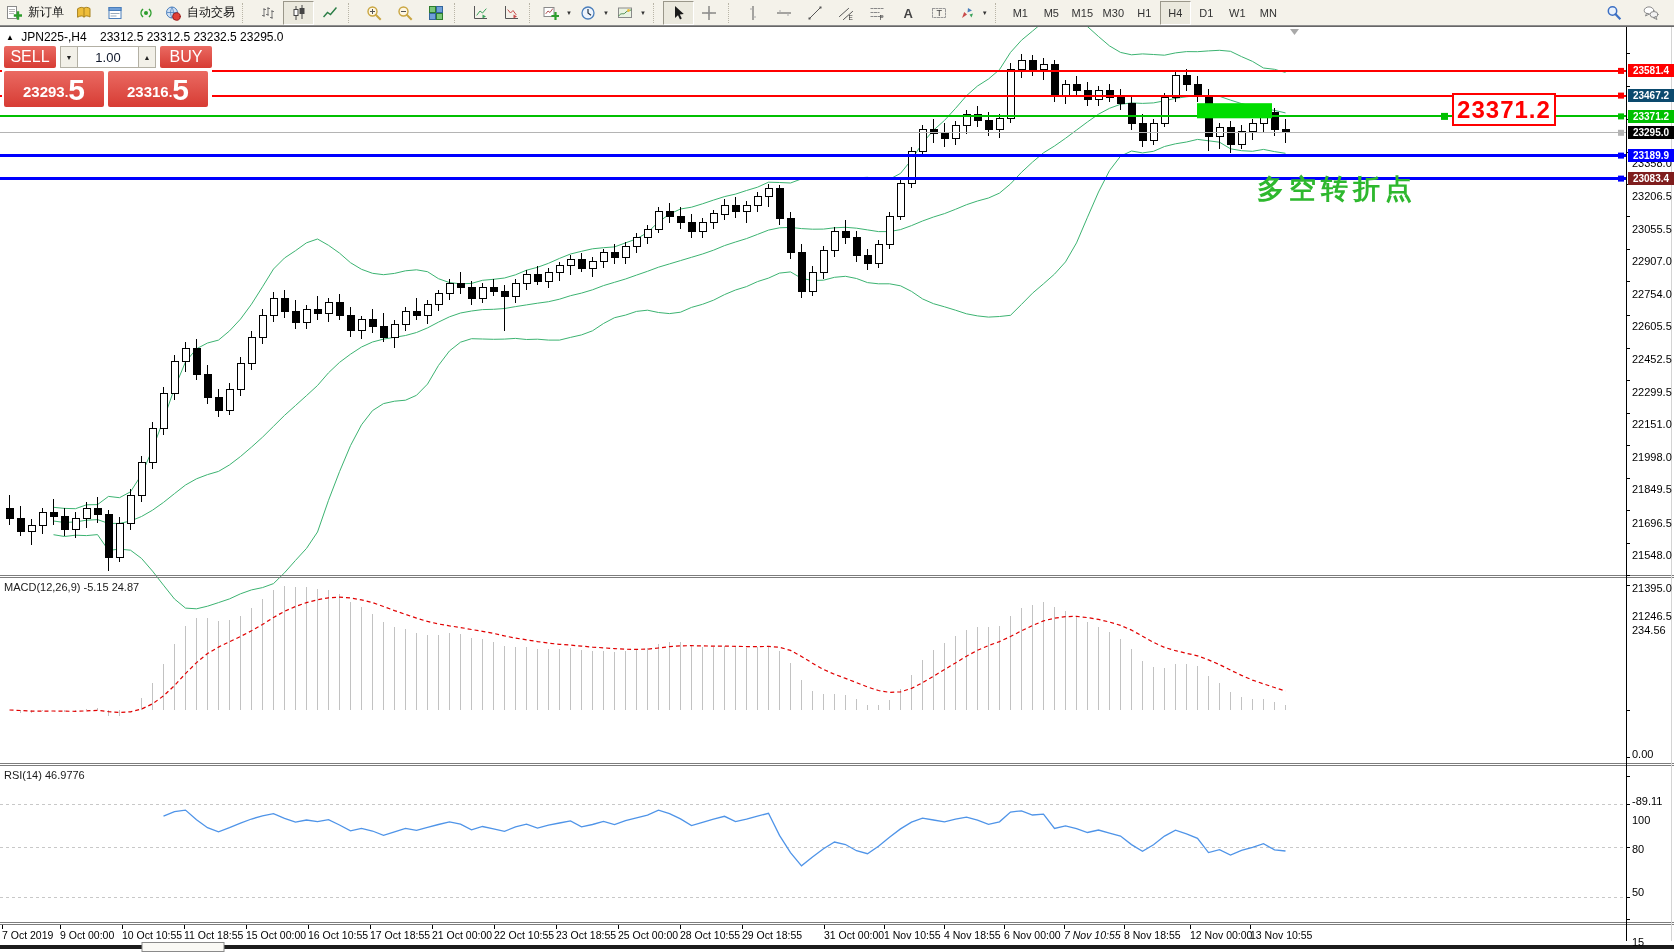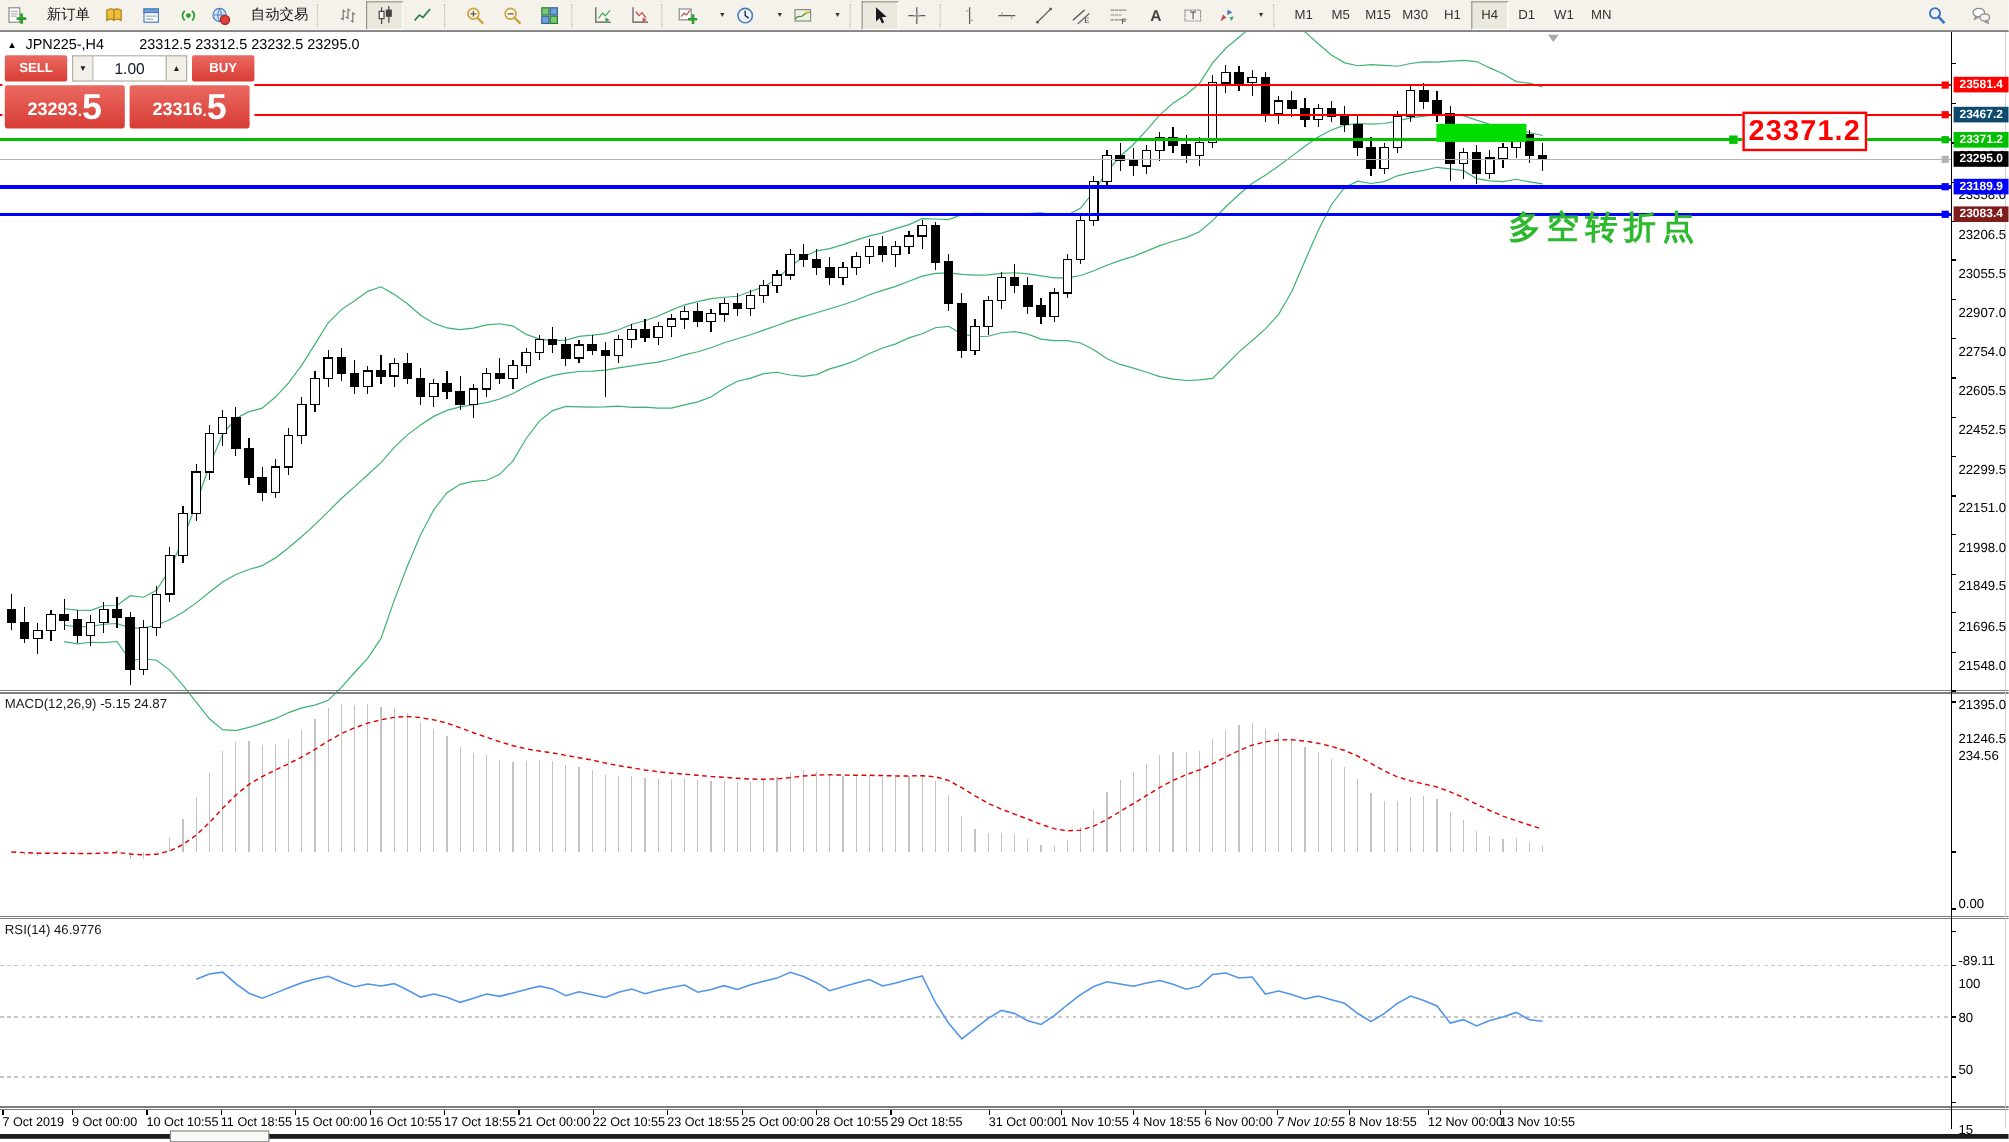--- a/index.html
+++ b/index.html
@@ -2,37 +2,37 @@
 <html><head>
 <meta charset="utf-8">
 <style>
   html,body{margin:0;padding:0;background:#fff;}
   #app{position:relative;width:1674px;height:952px;overflow:hidden;background:#fff;
        font-family:"Liberation Sans",sans-serif;}
   
   #toolbar{position:absolute;left:0;top:0;width:1674px;height:26px;background:#f4f2ea;
            border-bottom:1px solid #8e8e8e;display:flex;align-items:center;padding-left:2px;
            box-sizing:border-box;z-index:8;}
-  .tbtn{height:22px;min-width:23px;display:flex;align-items:center;justify-content:center;gap:17px;
+  .tbtn{height:22px;min-width:23px;display:flex;align-items:center;justify-content:center;gap:6px;
         padding:0 3px;border:1px solid transparent;color:#222;font-size:12px;white-space:nowrap;cursor:default;}
   .tbtn.pressed{border-color:#9a978a #fff #fff #9a978a;background:#ecead f;background:#ebe9de;}
   .tbtn .lab{font-size:12px;color:#111;}
   .caret{font-size:6px;color:#333;margin-left:1px;}
   .tsep{width:5px;height:20px;border-left:1px dotted #b9b5a7;margin:0 4px 0 3px;}
   .tf .lab{font-size:11px;color:#333;}
   #tb-right{margin-left:auto;display:flex;align-items:center;margin-right:8px;gap:6px;}
   
   #chead{position:absolute;left:6px;top:30px;font-size:12px;color:#000;z-index:6;white-space:nowrap;}
   #chead .tri{font-size:8px;vertical-align:1px;margin-right:4px;}
-  #chead .sym{margin-right:26px;}
+  #chead .sym{margin-right:10px;}
   
   #oneclick{position:absolute;left:2px;top:44px;width:208px;z-index:7;background:#fff;padding:2px 0 0 2px;}
   .ocrow{display:flex;align-items:stretch;}
-  .ocbtn{width:52px;height:22px;background:linear-gradient(#ea6a62,#d73c34);color:#fff;font-weight:bold;
-         font-size:11px;display:flex;align-items:center;justify-content:center;border-radius:2px;}
+  .ocbtn{width:52px;height:22px;background:linear-gradient(#ea6a62,#d73c34);color:#fff;font-weight:normal;
+         font-size:16px;display:flex;align-items:center;justify-content:center;border-radius:2px;}
   .spin{width:18px;height:22px;background:#f2f0e8;border:1px solid #b3b0a4;box-sizing:border-box;
         display:flex;align-items:center;justify-content:center;font-size:7px;color:#222;}
   .volbox{width:60px;height:22px;border:1px solid #b3b0a4;border-left:none;border-right:none;background:#fff;
           font-size:13px;color:#0f172a;display:flex;align-items:center;justify-content:center;box-sizing:border-box;}
   .ocprice{width:100px;height:36px;margin-top:3px;background:linear-gradient(#ea6a62,#d73c34);color:#fff;
            border-radius:2px;display:flex;align-items:flex-end;justify-content:center;padding-bottom:2px;box-sizing:border-box;}
   .ocprice .pi{font-size:15px;font-weight:bold;line-height:26px;}
   .ocprice .ps{font-size:13px;font-weight:bold;line-height:24px;}
   .ocprice .pb{font-size:30px;font-weight:bold;line-height:30px;}
   .ocgap{width:4px;}

